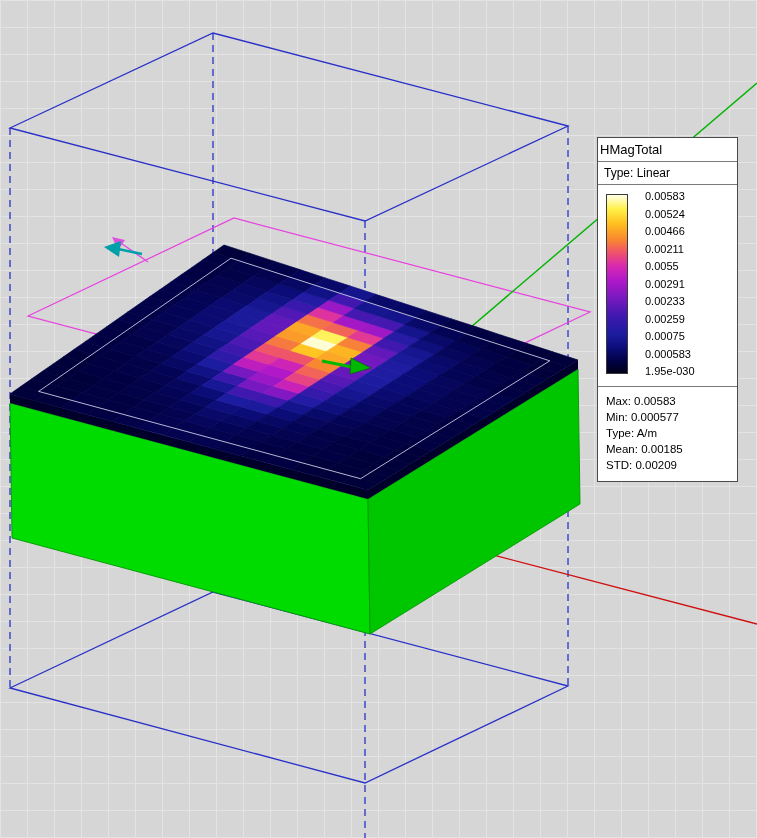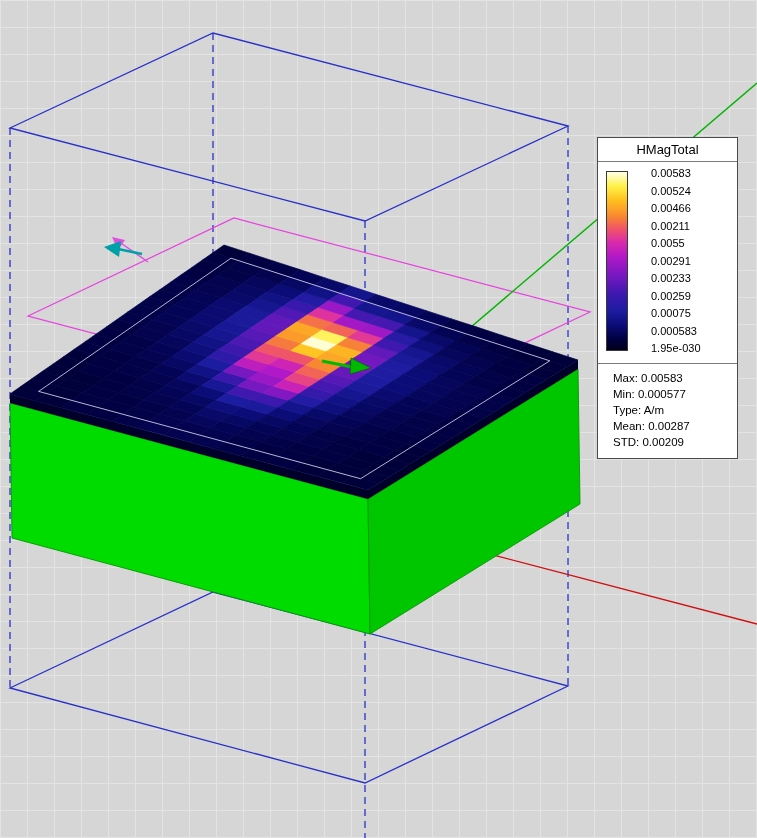--- a/index.html
+++ b/index.html
@@ -16,40 +16,40 @@
     background-size:27px 27px;
   }
   svg{position:absolute;left:0;top:0;}
   
   .legend{
     position:absolute;left:597px;top:137px;width:141px;
     background:#ffffff;border:1px solid #4a4a4a;
     box-sizing:border-box;color:#000;
   }
   .legend-title{
-    text-align:center;font-size:13px;padding:4px 2px;
+    text-align:left;font-size:13px;padding:4px 2px;
     border-bottom:1px solid #7a7a7a;
   }
   .legend-type{
     font-size:12px;padding:4px 6px;
     border-bottom:1px solid #7a7a7a;
   }
   .legend-scale{
     display:flex;padding:9px 6px 9px 8px;
     border-bottom:1px solid #7a7a7a;
   }
   .colorbar{
     width:20px;height:178px;border:1px solid #3a3a3a;flex:0 0 auto;
   }
   .scale-labels{
     display:flex;flex-direction:column;justify-content:space-between;
-    height:186px;margin-top:-3px;margin-left:23px;font-size:11px;
+    height:186px;margin-top:-3px;margin-left:17px;font-size:11px;
   }
   .scale-labels div{line-height:11px;white-space:nowrap;}
-  .legend-stats{font-size:11.5px;padding:6px 8px 8px 15px;line-height:16px;}
+  .legend-stats{font-size:11.5px;padding:6px 8px 8px 8px;line-height:16px;}
 </style>
 </head>
 <body>
 
 <div class="viewport">
   <svg width="757" height="838" viewBox="0 0 757 838">
 
     <g fill="none" stroke-width="1.3">
       <polygon points="10,128 213,33 568,126 365,221" stroke="#2830c8"></polygon>
       <line x1="10" y1="128" x2="10" y2="688" stroke-dasharray="7 5" stroke="#2830c8"></line>
@@ -368,36 +368,37 @@
 
     <g>
       <line x1="322" y1="361" x2="352" y2="367" stroke-width="3.2" stroke="#00b800"></line>
       <polygon points="351,358 371,368 350,374" stroke-width="0.6" stroke="#005500" fill="#00b800"></polygon>
     </g>
   </svg>
 </div>
 
 <div class="legend">
   <div class="legend-title">HMagTotal</div>
+  <div class="legend-type">Type: Linear</div>
   <div class="legend-scale">
     <div class="colorbar" id="colorbar" style="background: linear-gradient(to top, rgb(0, 0, 24) 0%, rgb(0, 0, 66) 6%, rgb(12, 12, 120) 14%, rgb(28, 28, 160) 22%, rgb(64, 24, 176) 32%, rgb(120, 24, 192) 42%, rgb(176, 24, 200) 52%, rgb(216, 40, 176) 60%, rgb(240, 84, 104) 68%, rgb(248, 136, 48) 75%, rgb(255, 192, 30) 84%, rgb(255, 240, 72) 92%, rgb(255, 255, 232) 100%);"></div>
     <div class="scale-labels">
         <div>0.00583</div>
         <div>0.00524</div>
         <div>0.00466</div>
         <div>0.00211</div>
         <div>0.0055</div>
         <div>0.00291</div>
         <div>0.00233</div>
         <div>0.00259</div>
         <div>0.00075</div>
         <div>0.000583</div>
         <div>1.95e-030</div>
       </div>
   </div>
   <div class="legend-stats">
       <div>Max: 0.00583</div>
       <div>Min: 0.000577</div>
       <div>Type: A/m</div>
-      <div>Mean: 0.00287</div>
+      <div>Mean: 0.00185</div>
       <div>STD: 0.00209</div>
     </div>
 </div>
 
 </body></html>

